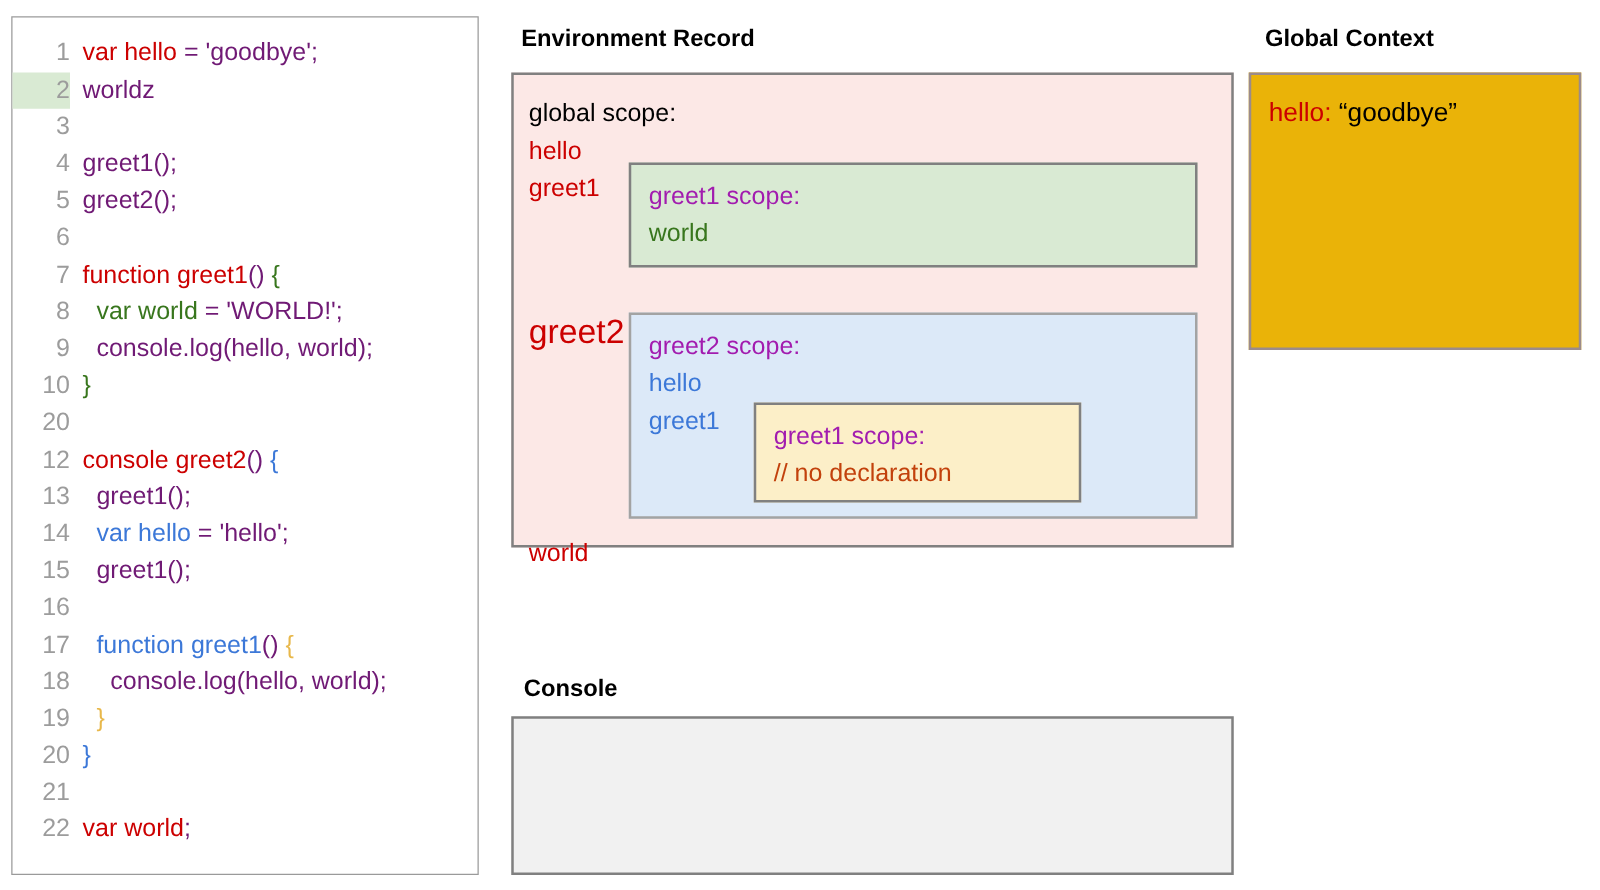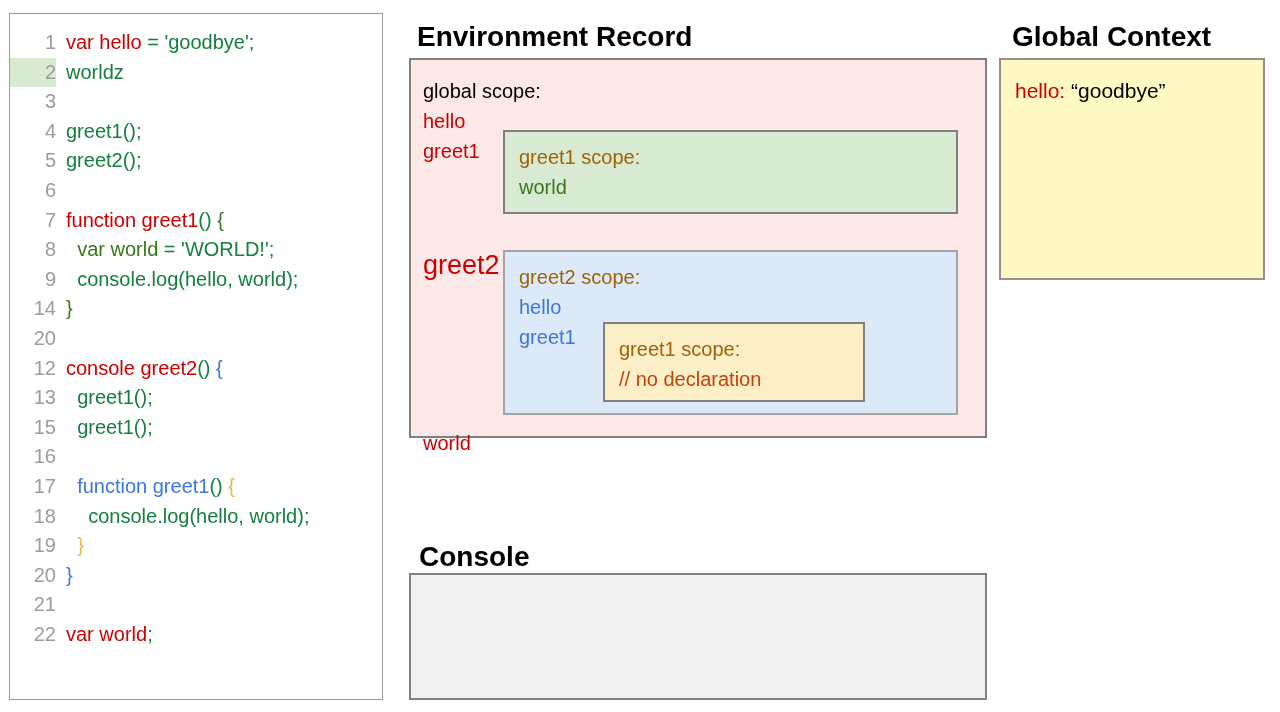--- a/index.html
+++ b/index.html
@@ -50,26 +50,26 @@
     background: #d9ead3;
   }
   .code-text {
     padding-left: 10px;
     color: #000000;
   }
   .tok-red   { color: #cc0000; }
   .tok-green { color: #38761d; }
   .tok-blue  { color: #3c78d8; }
   .tok-gold  { color: #e8b84b; }
-  .tok-black { color: #15803d; }
+  .tok-black { color: #701a75; }
 
   
   .section-title {
     position: absolute;
-    font-size: 28px;
+    font-size: 19px;
     font-weight: bold;
     color: #000000;
     white-space: nowrap;
   }
   #env-title     { left: 417px; top: 21px; }
   #console-title { left: 419px; top: 541px; }
   #global-title  { left: 1012px; top: 21px; }
 
   
   #env-panel {
@@ -144,21 +144,21 @@
     background: #fcefc8;
   }
   .scope-inner-text {
     position: absolute;
     left: 14px;
     top: 10px;
     font-size: 20px;
     line-height: 30px;
     white-space: nowrap;
   }
-  .scope-title { color: #a16207; }
+  .scope-title { color: #a21caf; }
   .var-green { color: #38761d; }
   .var-blue  { color: #3c78d8; }
   .var-black { color: #c2410c; }
 
   
   #console-panel {
     position: absolute;
     left: 409px;
     top: 573px;
     width: 578px;
@@ -170,21 +170,21 @@
 
   
   #global-panel {
     position: absolute;
     left: 999px;
     top: 58px;
     width: 266px;
     height: 222px;
     box-sizing: border-box;
     border: 2px solid #9b8b8b;
-    background: #fef9c3;
+    background: #eab308;
   }
   #global-entry {
     position: absolute;
     left: 14px;
     top: 16px;
     font-size: 21px;
     line-height: 30px;
     white-space: nowrap;
   }
   .gkey { color: #cc0000; }
@@ -197,24 +197,25 @@
   <div id="code-lines">
       <div class="code-line"><span class="ln">1</span><span class="code-text"><span class="tok-red">var hello</span><span class="tok-black"> = 'goodbye';</span></span></div>
       <div class="code-line"><span class="ln hl">2</span><span class="code-text"><span class="tok-black">worldz</span></span></div>
       <div class="code-line"><span class="ln">3</span><span class="code-text"></span></div>
       <div class="code-line"><span class="ln">4</span><span class="code-text"><span class="tok-black">greet1();</span></span></div>
       <div class="code-line"><span class="ln">5</span><span class="code-text"><span class="tok-black">greet2();</span></span></div>
       <div class="code-line"><span class="ln">6</span><span class="code-text"></span></div>
       <div class="code-line"><span class="ln">7</span><span class="code-text"><span class="tok-red">function greet1</span><span class="tok-black">() </span><span class="tok-green">{</span></span></div>
       <div class="code-line"><span class="ln">8</span><span class="code-text"><span>  </span><span class="tok-green">var world</span><span class="tok-black"> = 'WORLD!';</span></span></div>
       <div class="code-line"><span class="ln">9</span><span class="code-text"><span>  </span><span class="tok-black">console.log(hello, world);</span></span></div>
-      <div class="code-line"><span class="ln">14</span><span class="code-text"><span class="tok-green">}</span></span></div>
+      <div class="code-line"><span class="ln">10</span><span class="code-text"><span class="tok-green">}</span></span></div>
       <div class="code-line"><span class="ln">20</span><span class="code-text"></span></div>
       <div class="code-line"><span class="ln">12</span><span class="code-text"><span class="tok-red">console greet2</span><span class="tok-black">() </span><span class="tok-blue">{</span></span></div>
       <div class="code-line"><span class="ln">13</span><span class="code-text"><span>  </span><span class="tok-black">greet1();</span></span></div>
+      <div class="code-line"><span class="ln">14</span><span class="code-text"><span>  </span><span class="tok-blue">var hello</span><span class="tok-black"> = 'hello';</span></span></div>
       <div class="code-line"><span class="ln">15</span><span class="code-text"><span>  </span><span class="tok-black">greet1();</span></span></div>
       <div class="code-line"><span class="ln">16</span><span class="code-text"></span></div>
       <div class="code-line"><span class="ln">17</span><span class="code-text"><span>  </span><span class="tok-blue">function greet1</span><span class="tok-black">() </span><span class="tok-gold">{</span></span></div>
       <div class="code-line"><span class="ln">18</span><span class="code-text"><span>    </span><span class="tok-black">console.log(hello, world);</span></span></div>
       <div class="code-line"><span class="ln">19</span><span class="code-text"><span>  </span><span class="tok-gold">}</span></span></div>
       <div class="code-line"><span class="ln">20</span><span class="code-text"><span class="tok-blue">}</span></span></div>
       <div class="code-line"><span class="ln">21</span><span class="code-text"></span></div>
       <div class="code-line"><span class="ln">22</span><span class="code-text"><span class="tok-red">var world</span><span class="tok-black">;</span></span></div>
     </div>
 </div>

